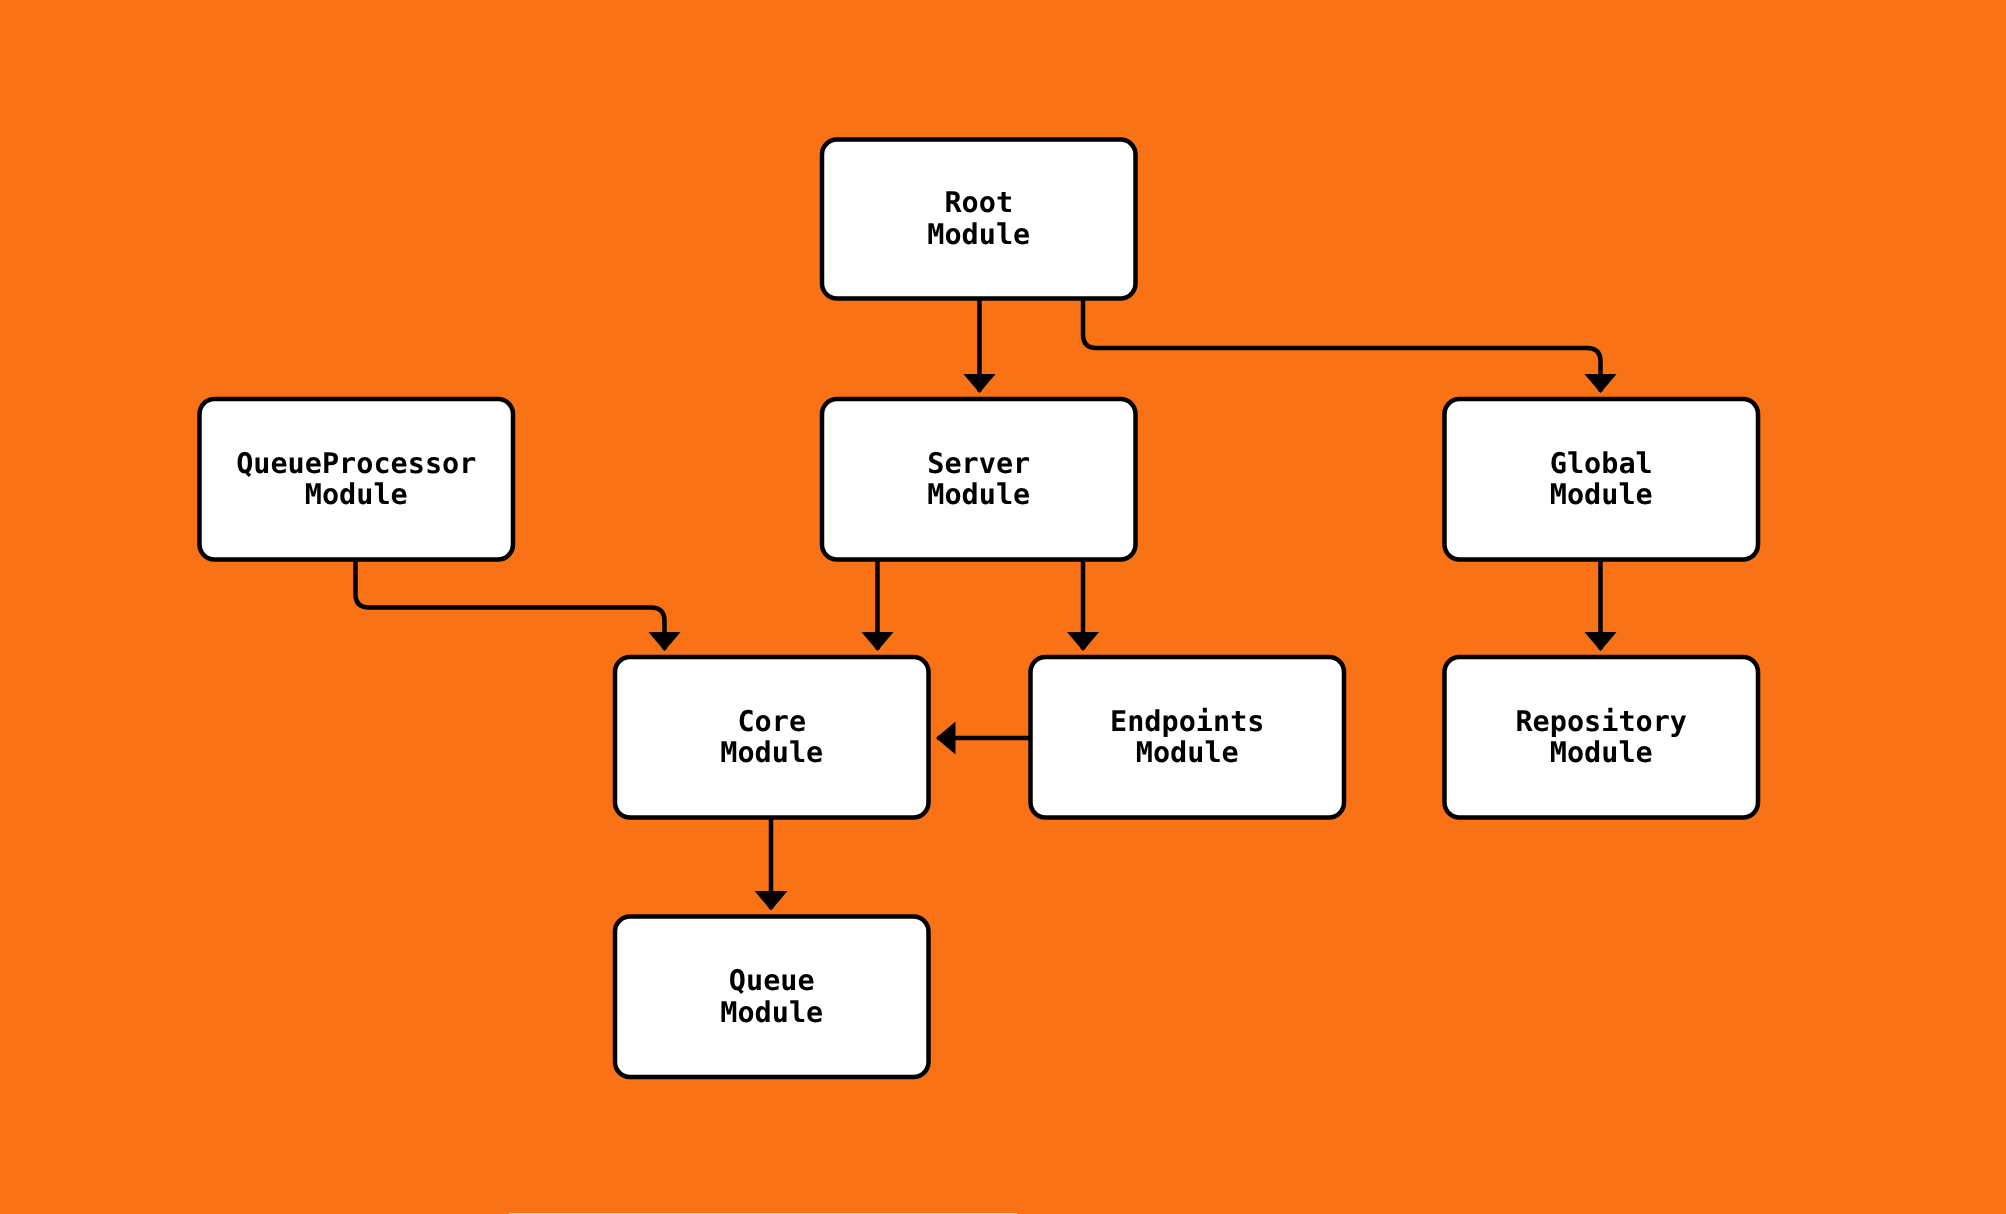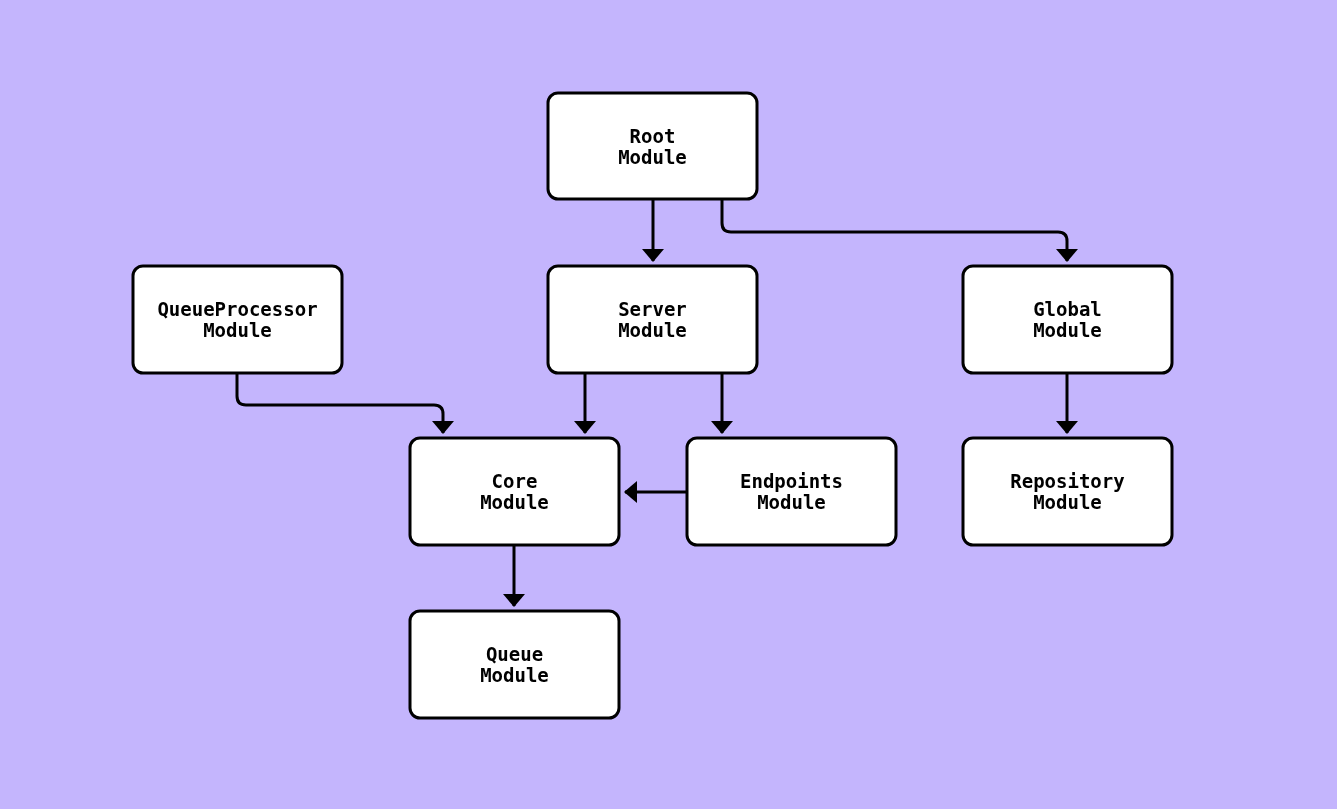--- a/index.html
+++ b/index.html
@@ -4,21 +4,21 @@
 <style>
   html, body {
     margin: 0;
     padding: 0;
     background: #ffffff;
   }
   .stage {
     position: relative;
     width: 1337px;
     height: 809px;
-    background: #c4b5fd;
+    background: #f97316;
     overflow: hidden;
   }
   svg text {
     font-family: "DejaVu Sans Mono", "Liberation Mono", monospace;
     font-weight: bold;
     font-size: 19px;
     fill: #000000;
   }
 </style>
 </head>

